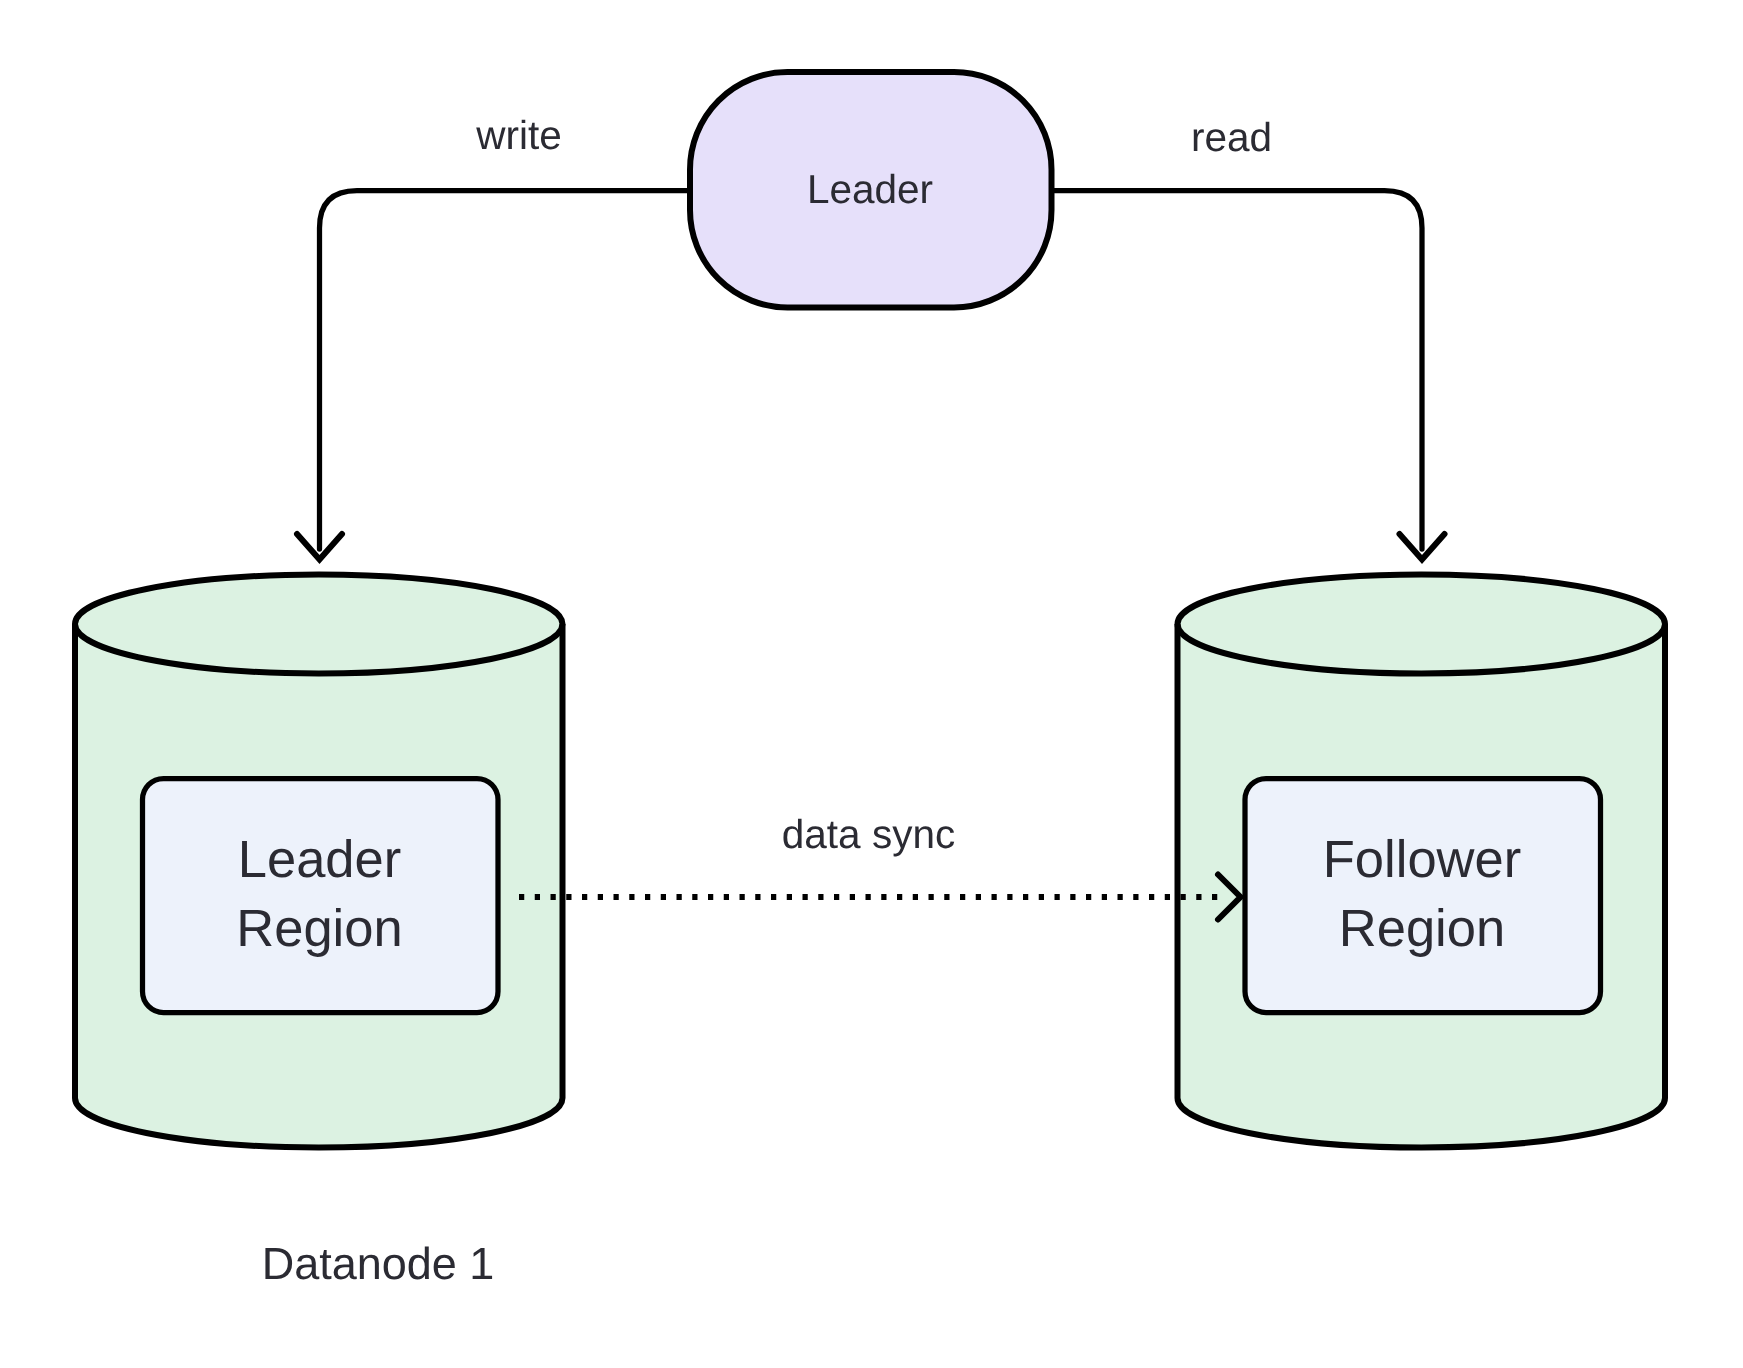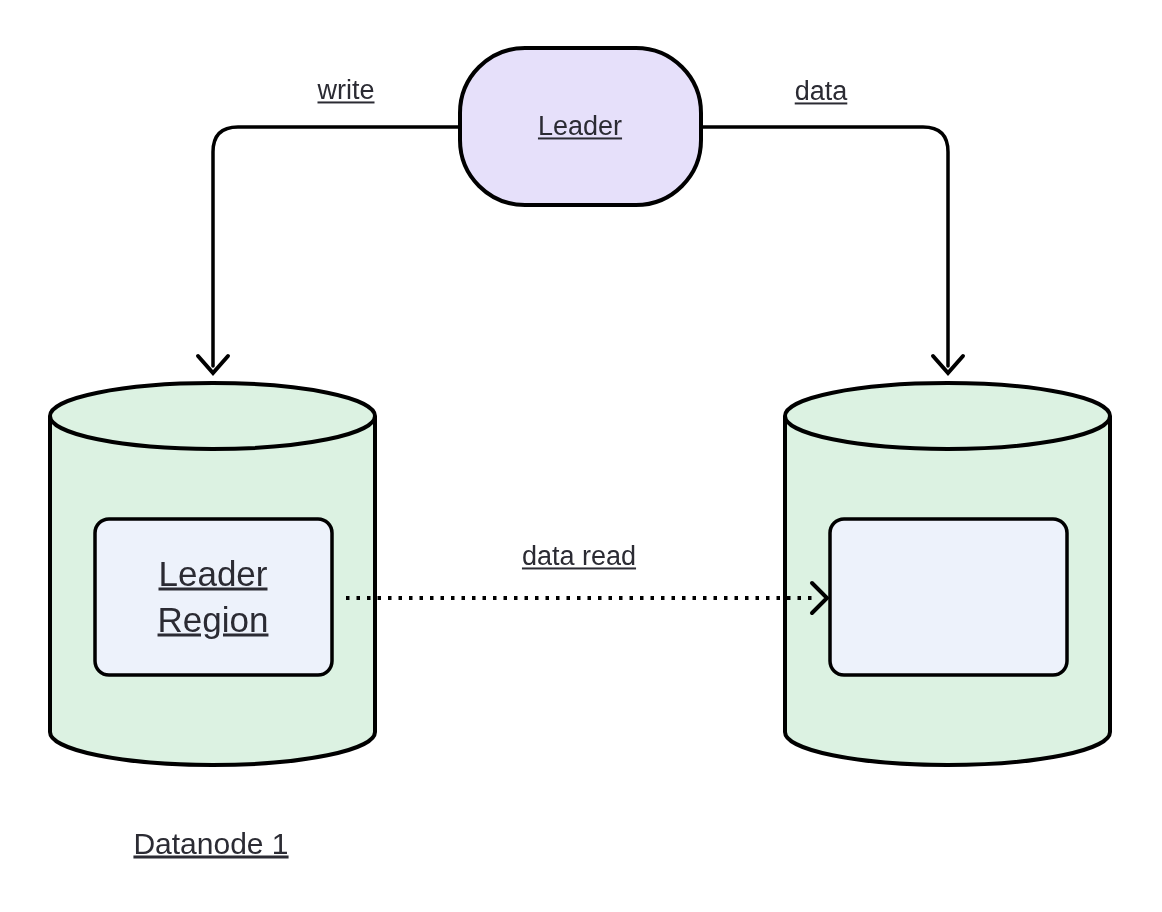--- a/index.html
+++ b/index.html
@@ -18,34 +18,33 @@
     width: 1162px; height: 912px;
   }
   .lbl {
     position: absolute;
     transform: translate(-50%, -50%);
     color: #2b2b33;
     font-size: 27px;
     white-space: nowrap;
     text-align: center;
     line-height: 1.3;
-    text-decoration: underline;
   }
   .lbl-client   { left: 580px;  top: 127px; }
   .lbl-write    { left: 346px;  top: 91px;  }
   .lbl-read     { left: 821px;  top: 92px;  }
   .lbl-datasync { left: 579px;  top: 557px; }
   .lbl-region {
     width: 150px;
     white-space: normal;
     font-size: 35px;
   }
   .lbl-leader   { left: 213px;  top: 596px; }
   .lbl-follower { left: 948px;  top: 596px; }
-  .lbl-datanode { font-size: 30px; }
+  .lbl-datanode { font-size: 30px; margin-left: 41px; }
   .lbl-dn1      { left: 211px;  top: 843px; }
   .lbl-dn2      { left: 945px;  top: 844px; }
 </style>
 </head>
 <body>
 
 <div class="canvas">
 
   <svg viewBox="0 0 1162 912">
 
@@ -78,23 +77,24 @@
       <path d="M 812 583 L 827 598 L 812 613" fill="none" stroke="#000000" stroke-width="4" stroke-linecap="round" stroke-linejoin="miter"></path>
     </g>
 
     <rect x="460" y="48" width="241" height="157" rx="65" ry="65" stroke="#000000" stroke-width="4" fill="#e6e0fa"></rect>
   </svg>
 
   <div class="lbl lbl-client">Leader</div>
 
   <div class="lbl lbl-write">write</div>
 
-  <div class="lbl lbl-read">data</div>
+  <div class="lbl lbl-read">read</div>
 
-  <div class="lbl lbl-datasync">data read</div>
+  <div class="lbl lbl-datasync">data sync</div>
 
   <div class="lbl lbl-region lbl-leader">Leader Region</div>
 
+  <div class="lbl lbl-region lbl-follower">Follower Region</div>
 
   <div class="lbl lbl-datanode lbl-dn1">Datanode 1</div>
 
 
 </div>
 
 </body></html>

